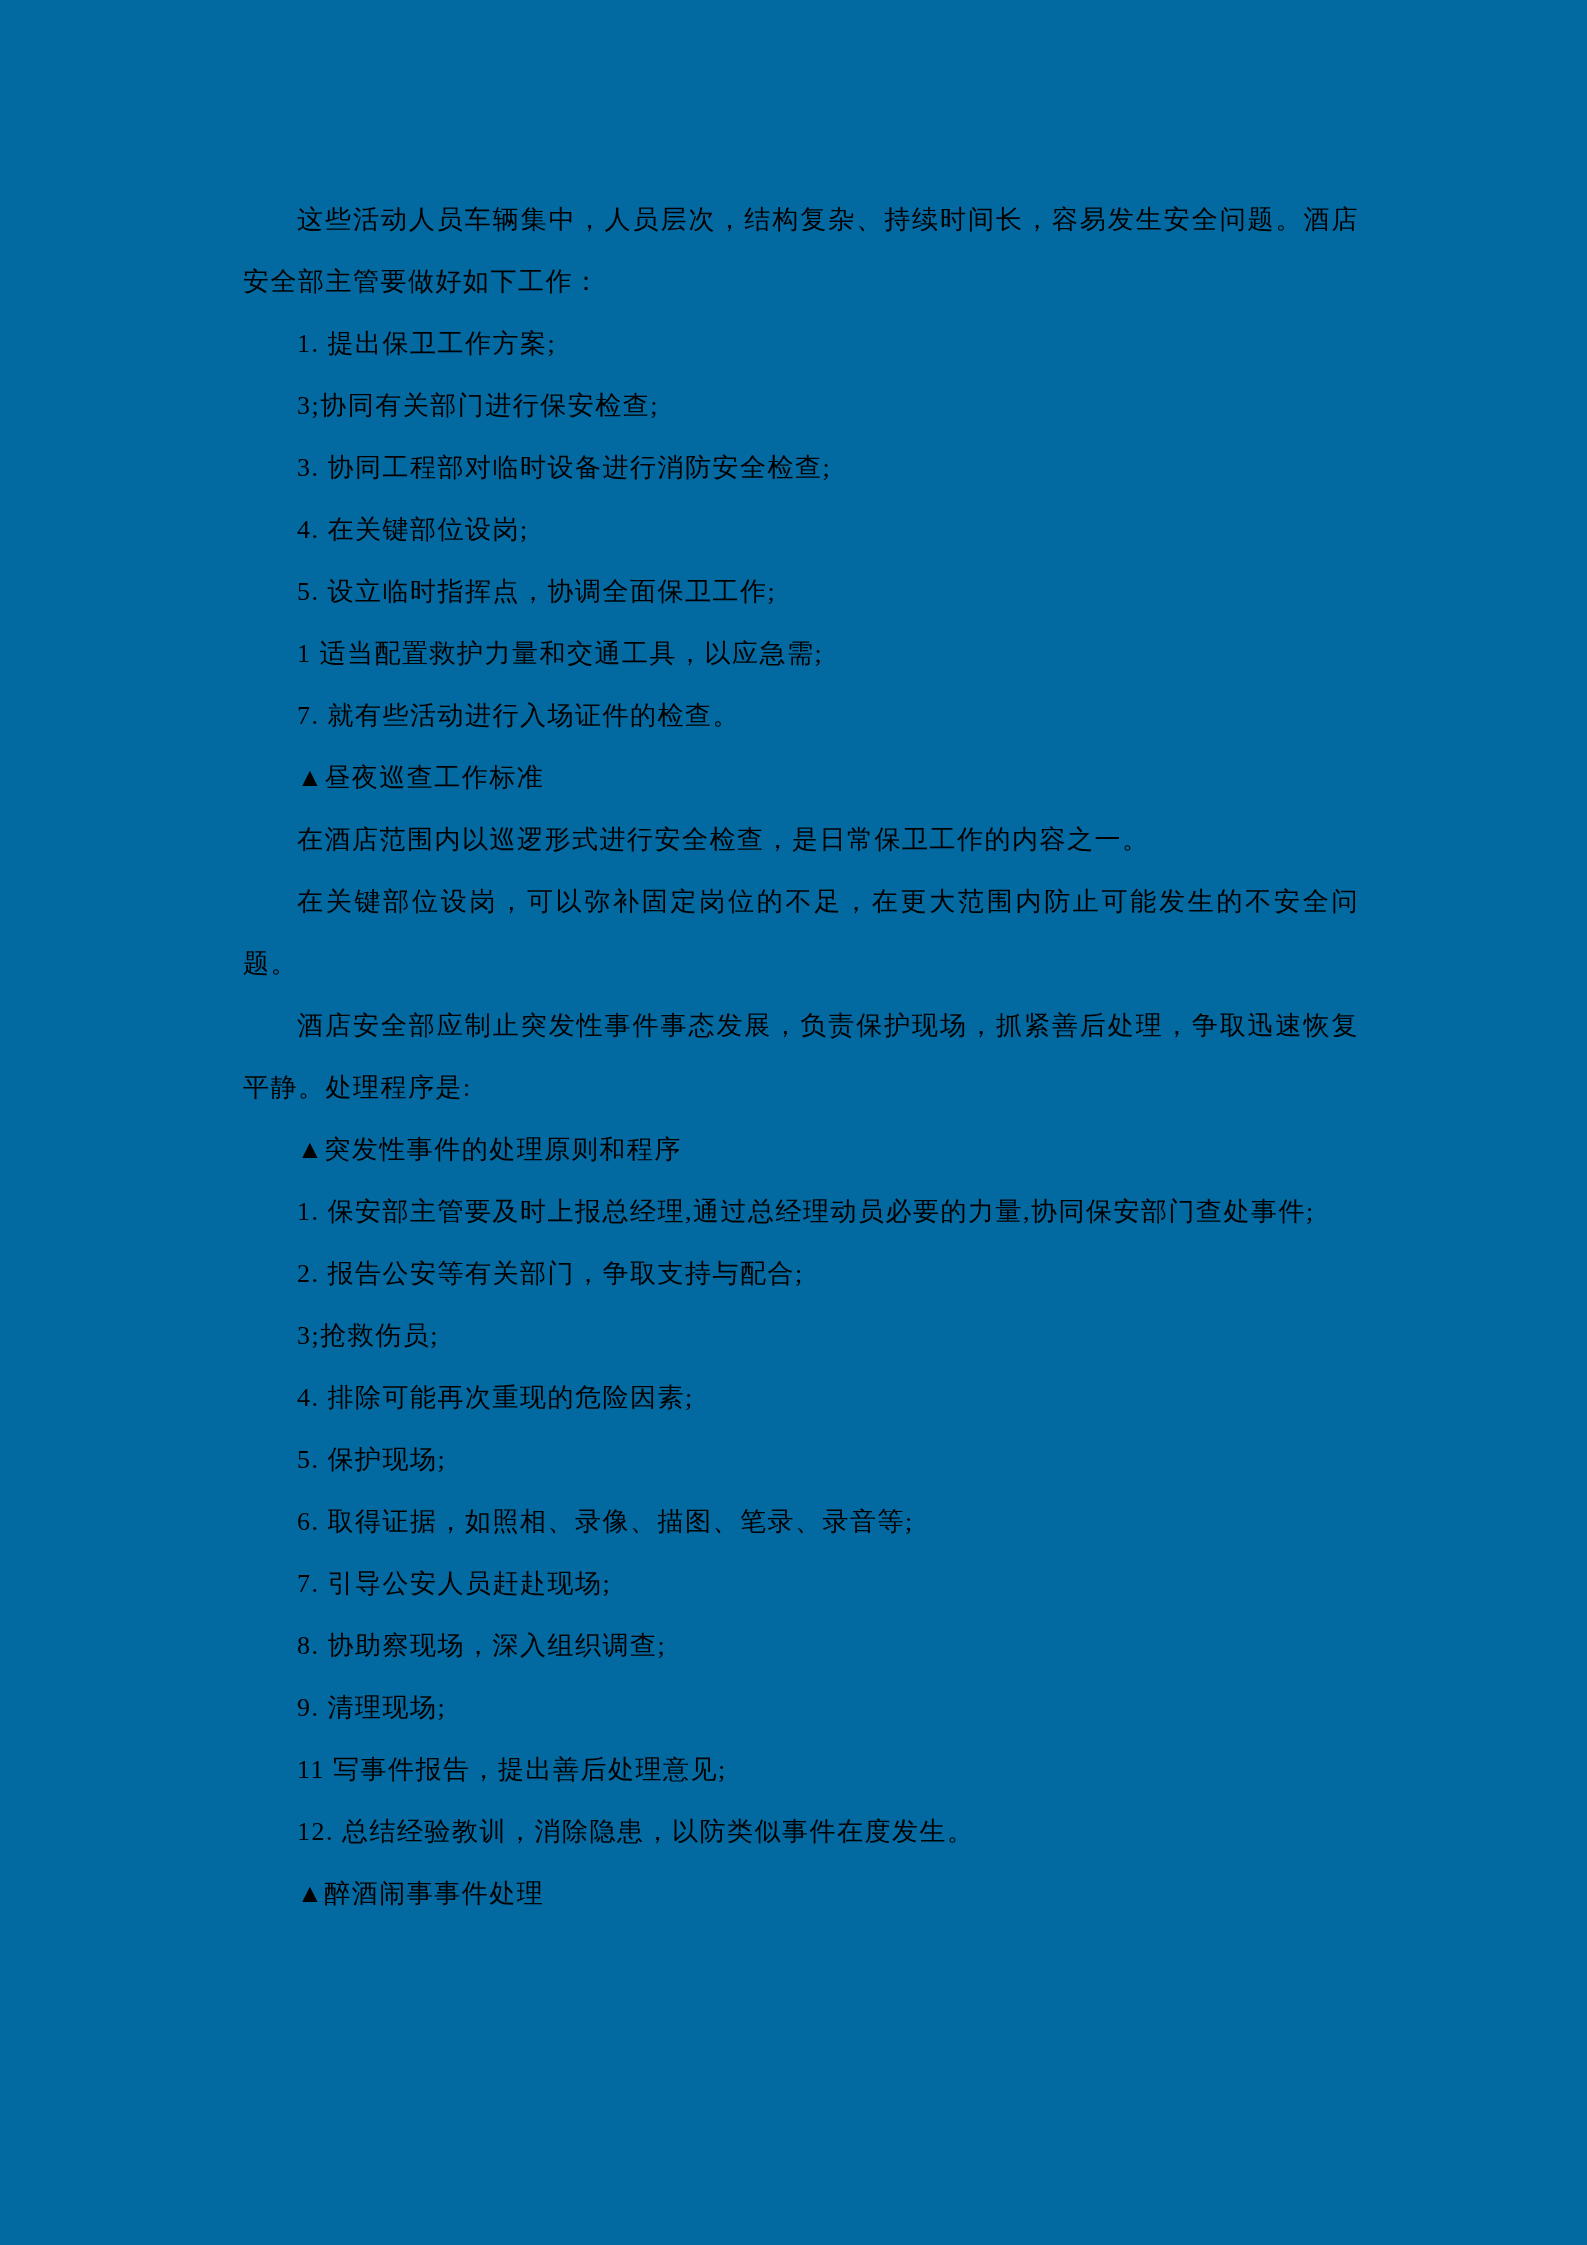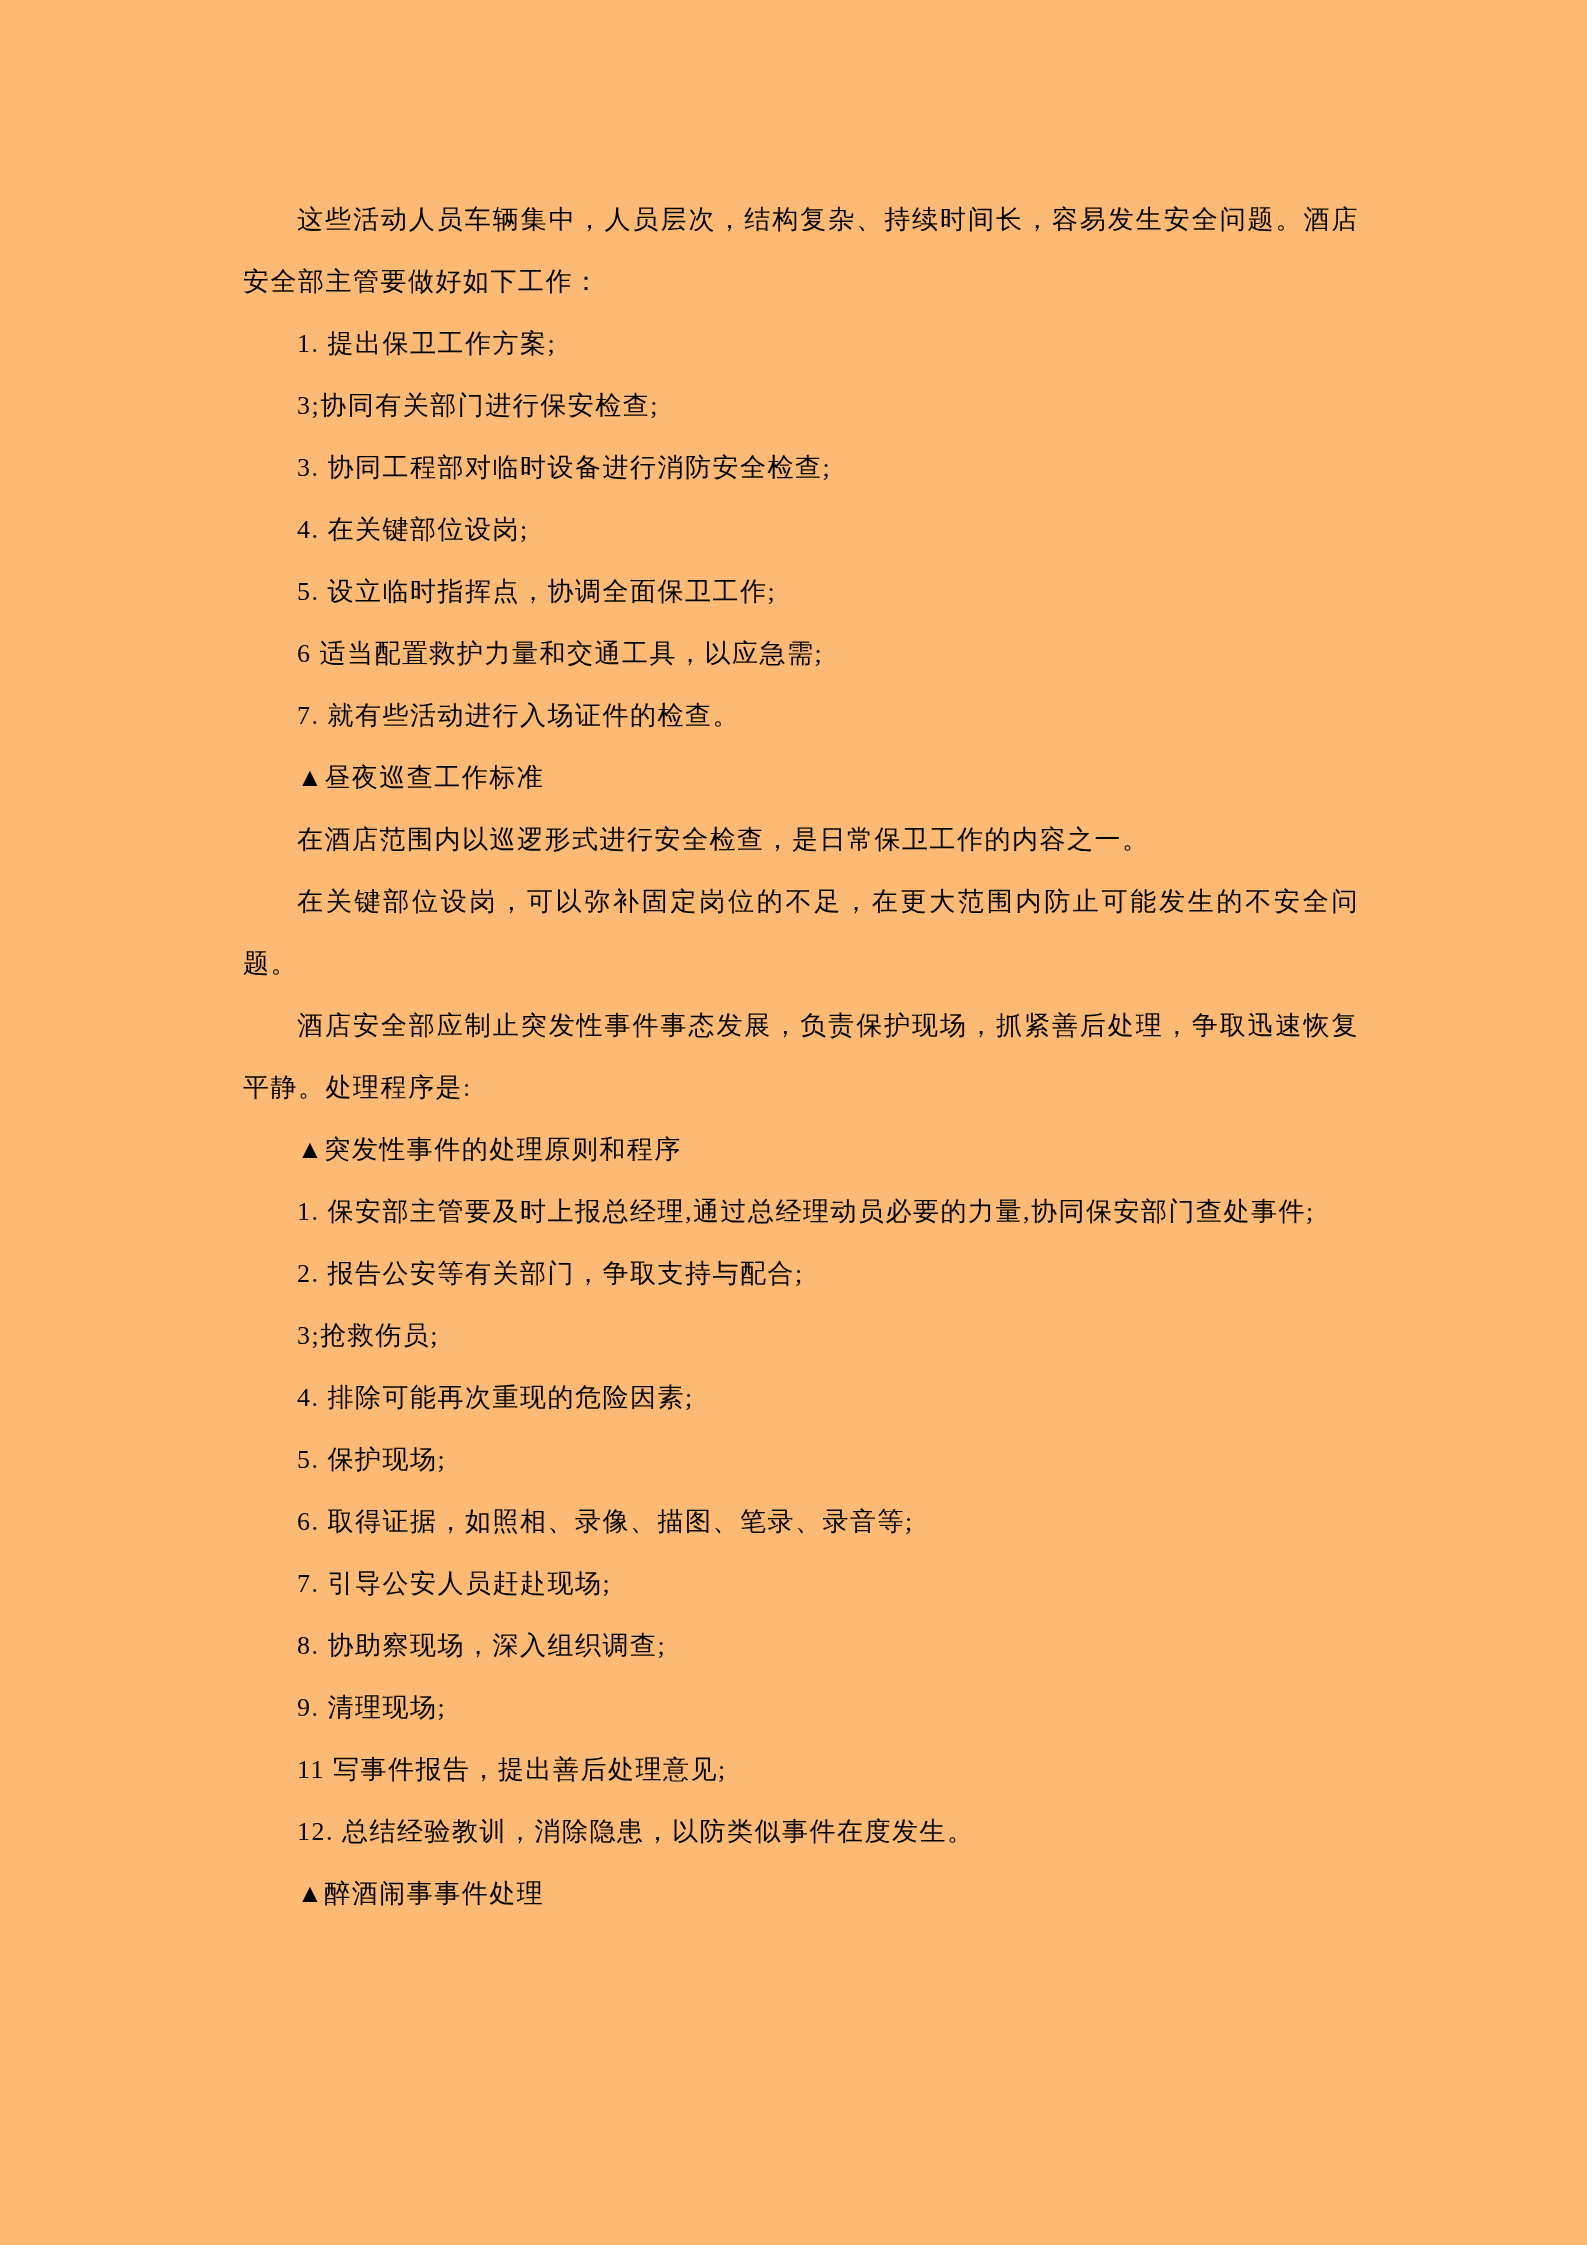--- a/index.html
+++ b/index.html
@@ -5,21 +5,21 @@
   html, body {
     margin: 0;
     padding: 0;
     background: #ffffff;
   }
   .page {
     position: relative;
     width: 1587px;
     height: 2245px;
     box-sizing: border-box;
-    background: #fdba74;
+    background: #0369a1;
     color: #000000;
     padding: 189px 228px 0 243px;
     font-family: "Liberation Serif", "DejaVu Serif", serif;
     font-size: 26px;
     line-height: 62px;
     letter-spacing: 1.5px;
     text-align: justify;
     overflow: hidden;
   }
   .para {
@@ -32,21 +32,21 @@
 </head>
 <body>
 
 <div class="page">
   <p class="para">这些活动人员车辆集中，人员层次，结构复杂、持续时间长，容易发生安全问题。酒店安全部主管要做好如下工作：</p>
   <p class="para">1. 提出保卫工作方案;</p>
   <p class="para">3;协同有关部门进行保安检查;</p>
   <p class="para">3. 协同工程部对临时设备进行消防安全检查;</p>
   <p class="para">4. 在关键部位设岗;</p>
   <p class="para">5. 设立临时指挥点，协调全面保卫工作;</p>
-  <p class="para">6 适当配置救护力量和交通工具，以应急需;</p>
+  <p class="para">1 适当配置救护力量和交通工具，以应急需;</p>
   <p class="para">7. 就有些活动进行入场证件的检查。</p>
   <p class="para">▲昼夜巡查工作标准</p>
   <p class="para">在酒店范围内以巡逻形式进行安全检查，是日常保卫工作的内容之一。</p>
   <p class="para">在关键部位设岗，可以弥补固定岗位的不足，在更大范围内防止可能发生的不安全问题。</p>
   <p class="para">酒店安全部应制止突发性事件事态发展，负责保护现场，抓紧善后处理，争取迅速恢复平静。处理程序是:</p>
   <p class="para">▲突发性事件的处理原则和程序</p>
   <p class="para">1. 保安部主管要及时上报总经理,通过总经理动员必要的力量,协同保安部门查处事件;</p>
   <p class="para">2. 报告公安等有关部门，争取支持与配合;</p>
   <p class="para">3;抢救伤员;</p>
   <p class="para">4. 排除可能再次重现的危险因素;</p>

